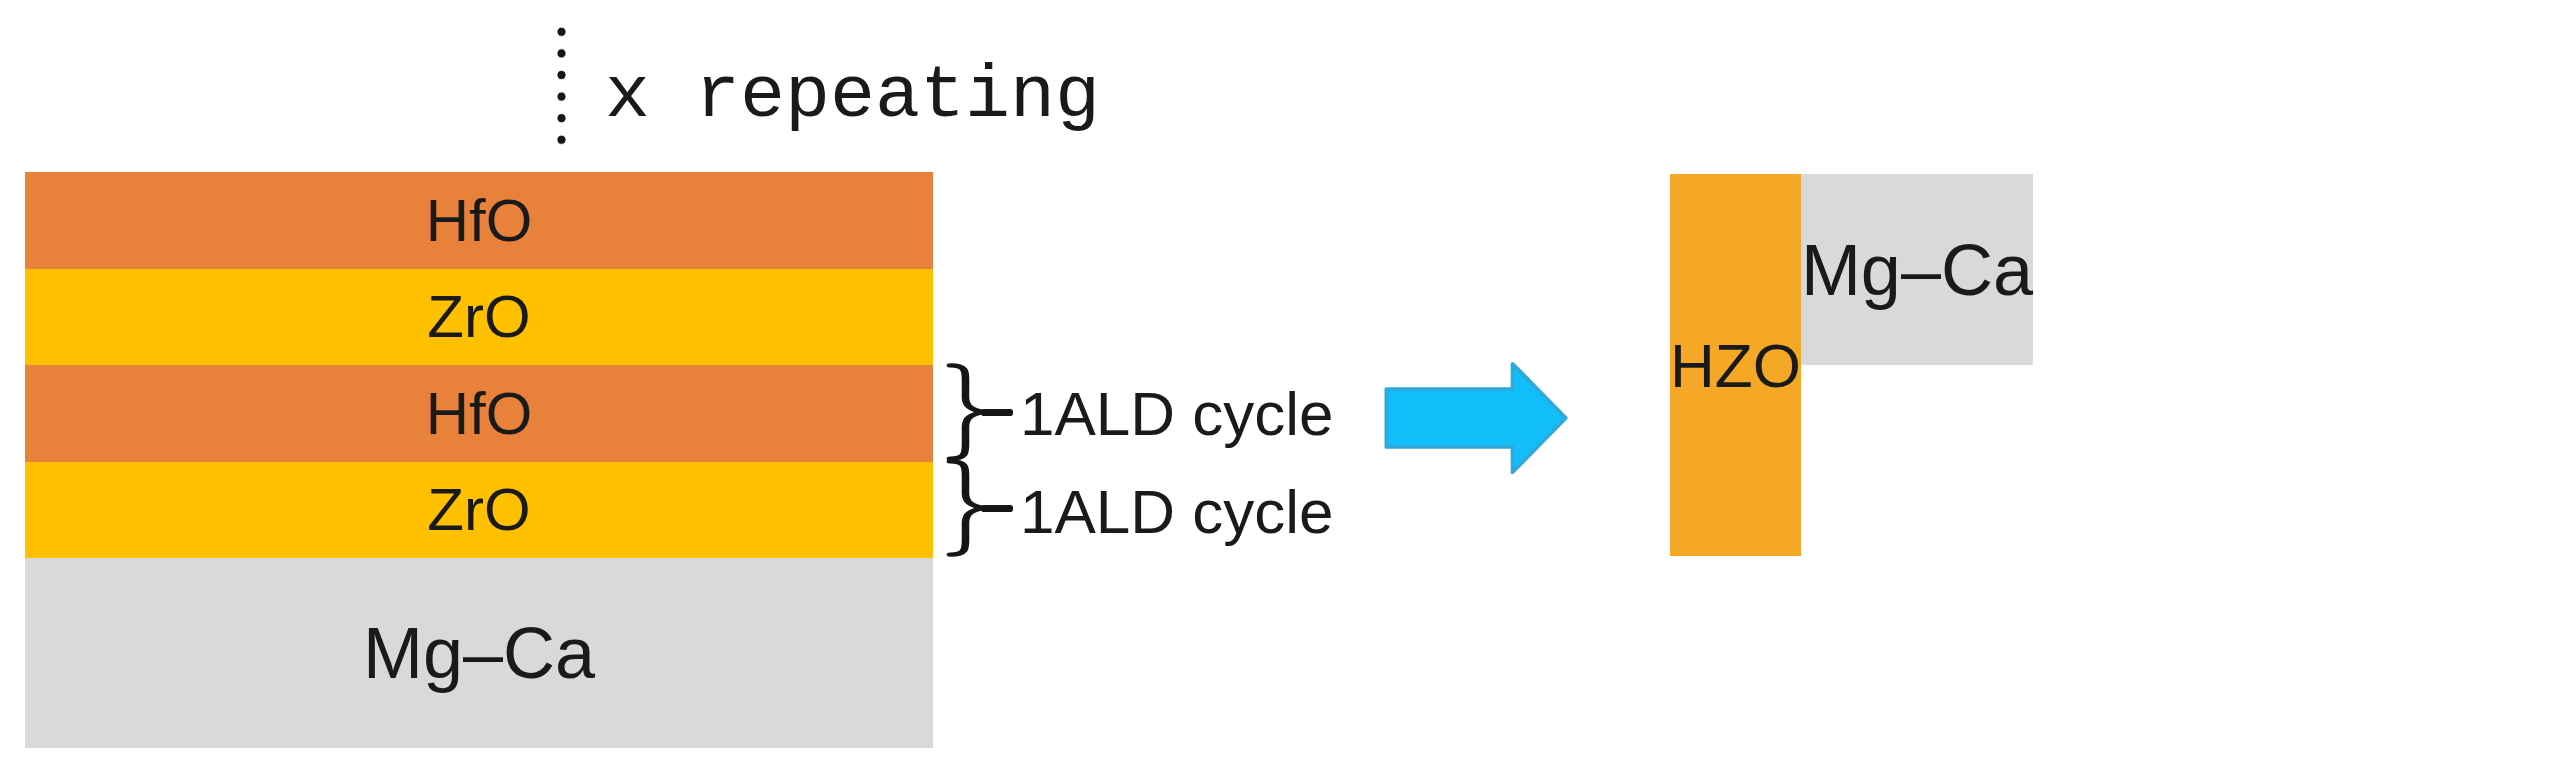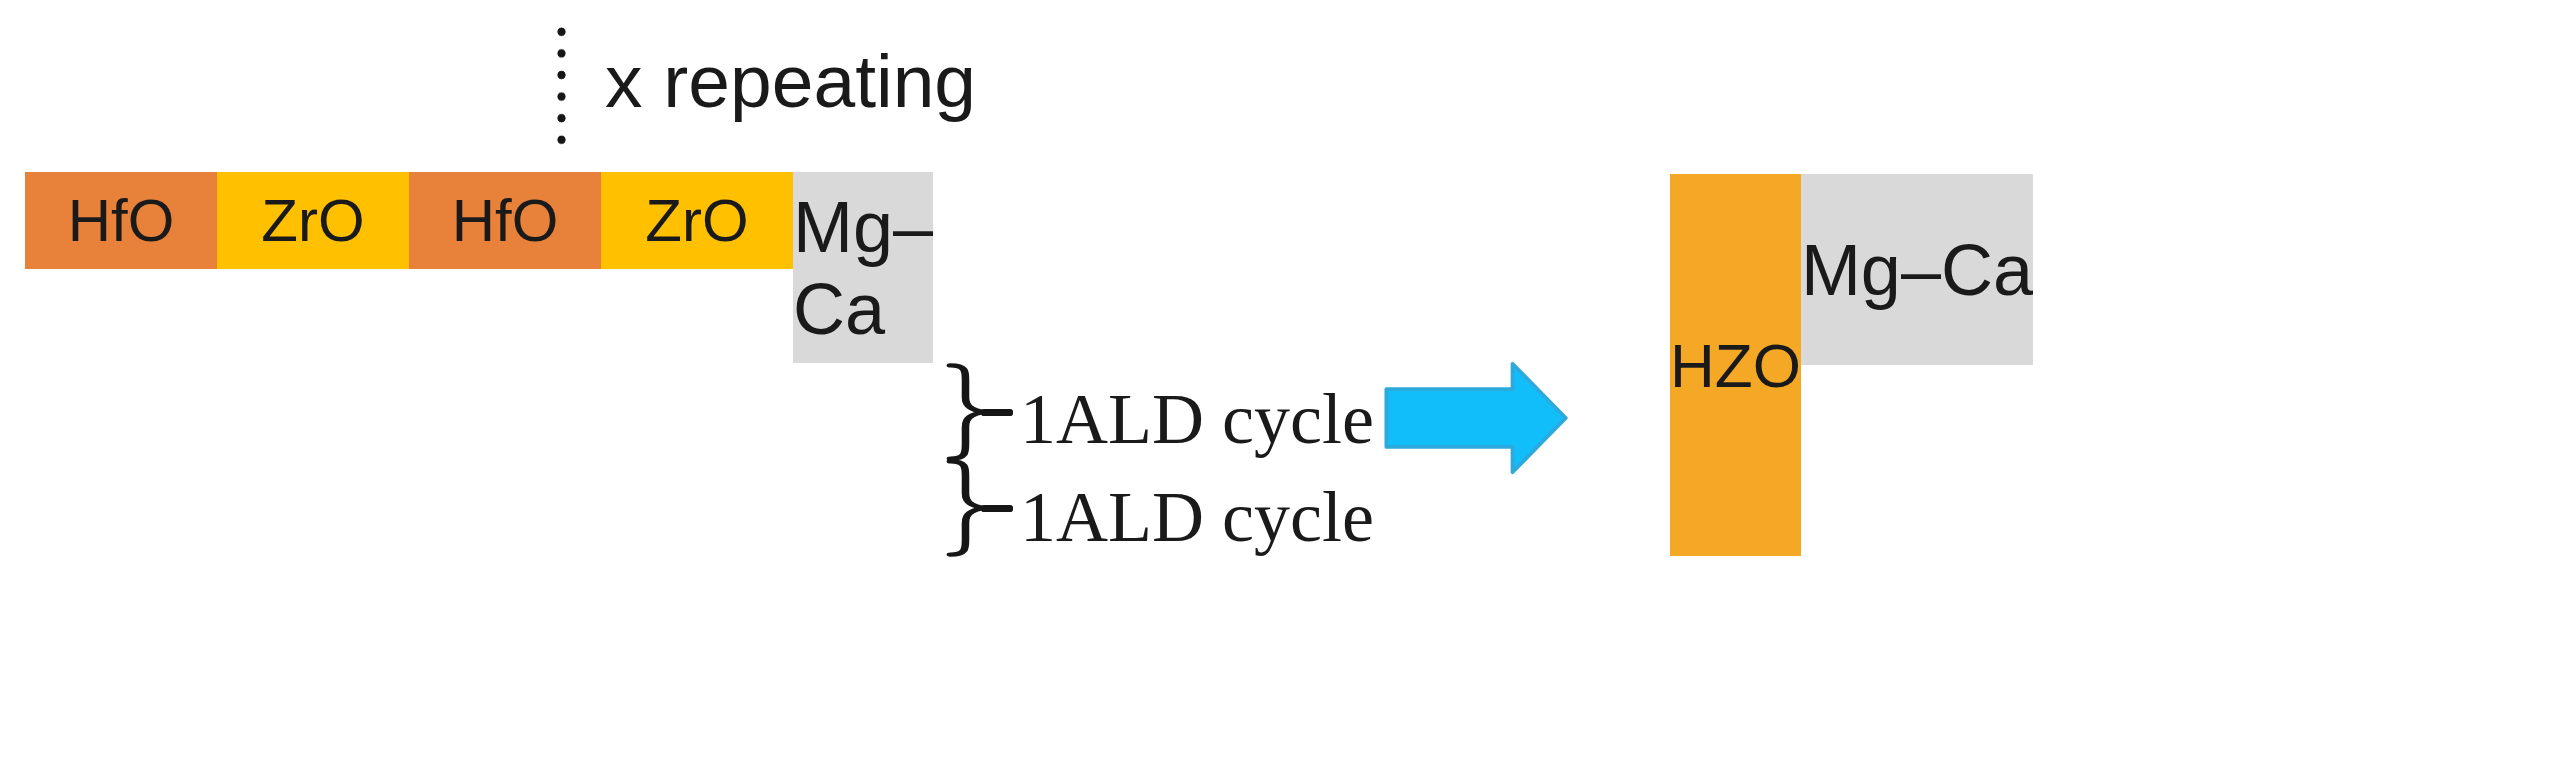--- a/index.html
+++ b/index.html
@@ -24,34 +24,35 @@
     top: 20.6px;
     width: 9.4px;
     height: 131px;
     background-image: radial-gradient(circle, #161616 3.9px, transparent 4.6px);
     background-size: 9.4px 21.6px;
     background-repeat: repeat-y;
     background-position: center top;
   }
   #repeat-label {
     left: 605px;
-    top: 38px;
+    top: 54px;
     font-size: 75px;
     line-height: 1.15;
     white-space: nowrap;
+    font-family: Liberation Mono, monospace;
   }
 
   
   #left-stack {
     left: 25px;
     top: 172px;
     width: 908px;
     height: 576px;
     display: flex;
-    flex-direction: row;
+    flex-direction: column;
   }
   .layer {
     width: 100%;
     display: flex;
     align-items: center;
     justify-content: center;
     font-size: 60px;
   }
   .layer-thin { height: 97px; }
   .substrate {
@@ -69,24 +70,23 @@
   .brace-tick {
     width: 32px;
     height: 6.6px;
     background: #161616;
     border-radius: 2.8px;
   }
   #brace-tick-1 { left: 981px; top: 409px; }
   #brace-tick-2 { left: 981px; top: 505px; }
   .cycle-label {
     left: 1020px;
-    font-size: 72px;
+    font-size: 62px;
     line-height: 1;
     white-space: nowrap;
-    font-family: Liberation Serif, serif;
   }
   #cycle-label-1 { top: 383px; }
   #cycle-label-2 { top: 481px; }
 
   
   #process-arrow { left: 1383px; top: 361px; width: 188px; height: 114px; }
 
   
   #right-stack {
     left: 1636px;

